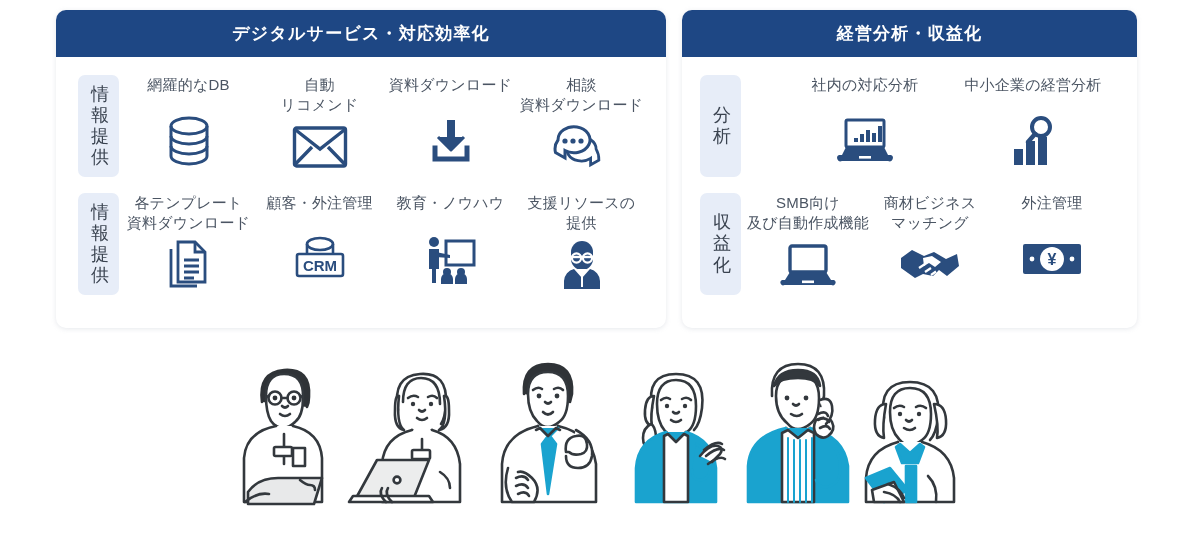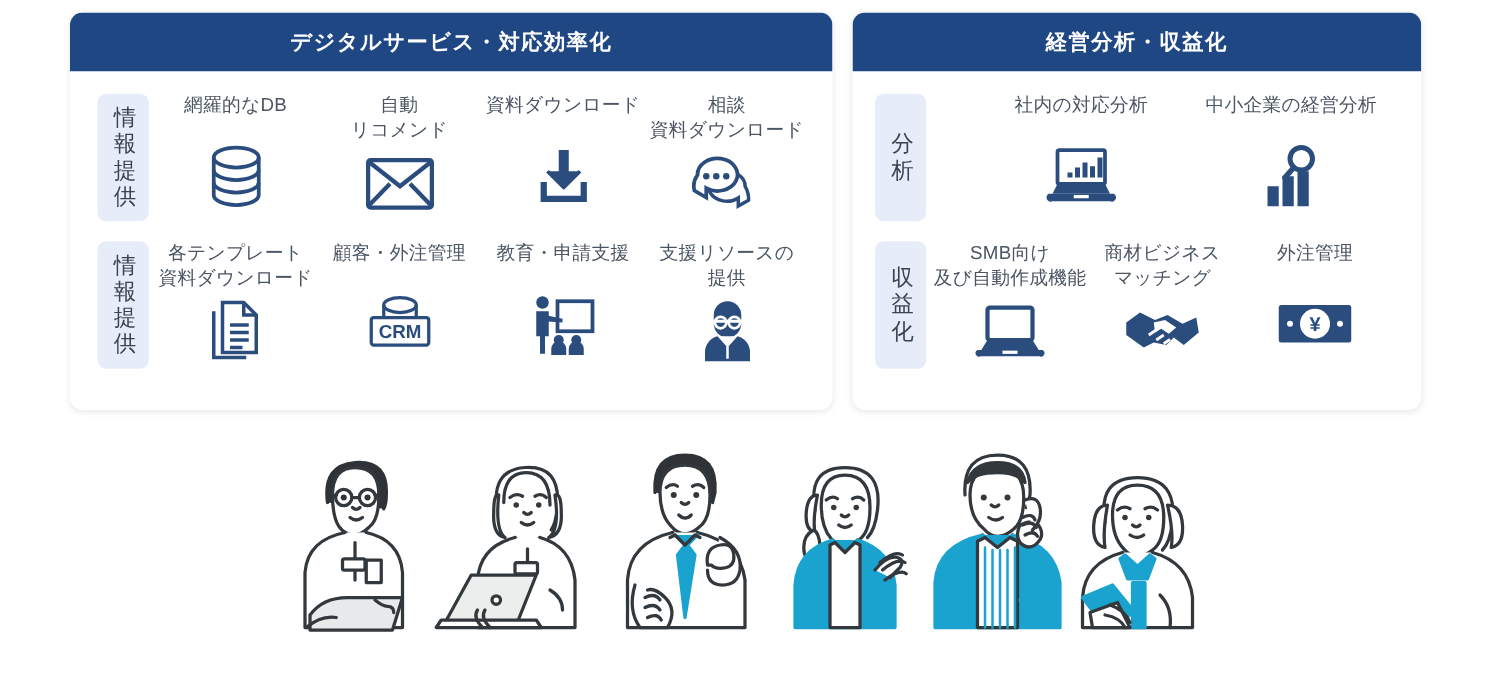--- a/index.html
+++ b/index.html
@@ -230,21 +230,21 @@
                 <svg width="58" height="54" viewBox="0 0 58 54" fill="none" stroke="#2a4d7e" stroke-width="2.6">
                   <ellipse cx="29" cy="12" rx="13" ry="6"></ellipse>
                   <path d="M16 12 v20 c0 3.3 5.8 6 13 6 s13-2.7 13-6 V12"></path>
                   <rect x="6" y="22" width="46" height="22" rx="2" fill="#ffffff"></rect>
                   <text x="29" y="38.5" text-anchor="middle" font-family="Liberation Sans, sans-serif" font-size="15" font-weight="bold" fill="#2a4d7e" stroke="none">CRM</text>
                 </svg>
               </div>
             </div>
 
             <div class="cell">
-              <div class="cell-label">教育・申請支援</div>
+              <div class="cell-label">教育・ノウハウ</div>
               <div class="cell-icon">
                 <svg width="58" height="52" viewBox="0 0 58 52" fill="none">
                   <rect x="24" y="8" width="28" height="24" fill="none" stroke="#2a4d7e" stroke-width="3"></rect>
                   <circle cx="12" cy="9" r="5" fill="#2a4d7e"></circle>
                   <path d="M7 16 h10 v20 h-3 v14 h-4 v-14 h-3 z" fill="#2a4d7e"></path>
                   <path d="M14 19 L28 22 L28 25 L13 24 z" fill="#2a4d7e"></path>
                   <circle cx="25" cy="39" r="4" fill="#2a4d7e"></circle>
                   <path d="M19 46 a6 6 0 0 1 12 0 v5 h-12 z" fill="#2a4d7e"></path>
                   <circle cx="39" cy="39" r="4" fill="#2a4d7e"></circle>
                   <path d="M33 46 a6 6 0 0 1 12 0 v5 h-12 z" fill="#2a4d7e"></path>

